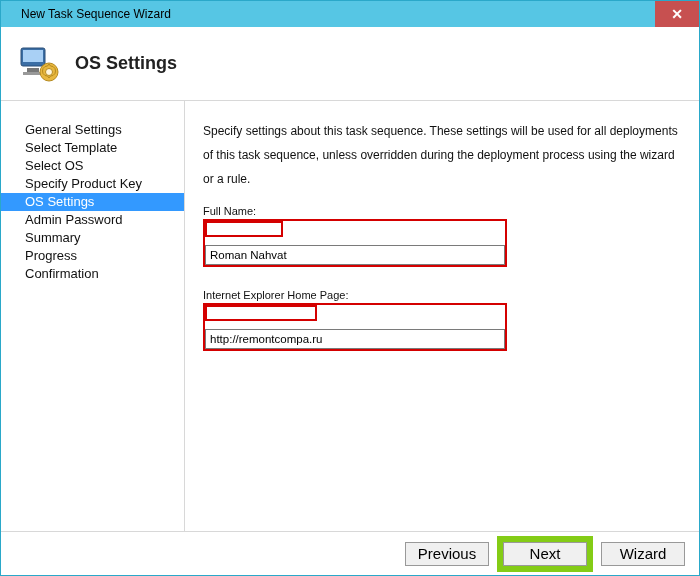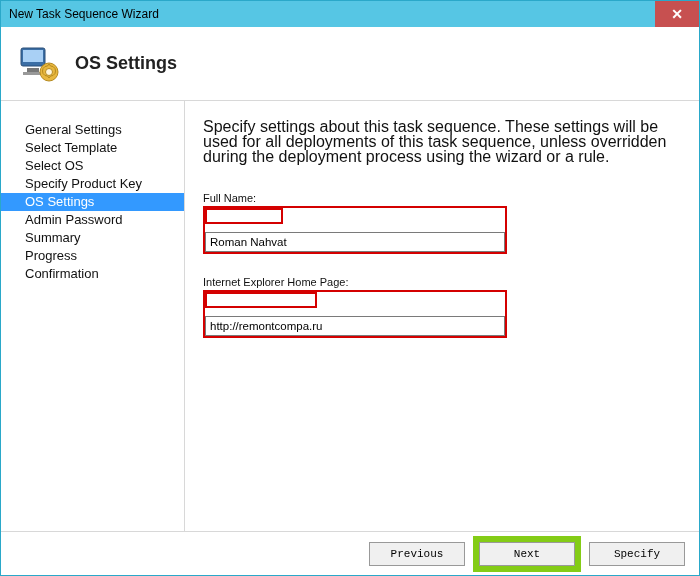--- a/index.html
+++ b/index.html
@@ -12,21 +12,21 @@
     height: 576px;
     overflow: hidden;
     border: 1px solid #2aa8c9;
   }
   .titlebar {
     background: #56c6e4;
     height: 26px;
     display: flex;
     align-items: center;
     justify-content: space-between;
-    padding-left: 8px;
+    padding-left: 20px;
     color: #000;
     font-size: 12px;
     gap: 32px;
   }
   .closebtn {
     width: 44px;
     height: 26px;
     background: #c75050;
     display: flex;
     align-items: center;
@@ -69,24 +69,24 @@
   }
   .sidebar-item.selected {
     background: #3399ff;
     color: #fff;
   }
   .content {
     flex: 1;
     padding: 18px 16px 0 18px;
   }
   .intro {
-    font-size: 16px;
+    font-size: 12px;
     color: #111;
-    line-height: 15px;
-    margin-bottom: 28px;
+    line-height: 24px;
+    margin-bottom: 14px;
   }
   .field-label {
     font-size: 11px;
     color: #111;
     margin-bottom: 2px;
   }
   .field-input {
     width: 300px;
     height: 20px;
     border: 1px solid #7a7a7a;
@@ -127,26 +127,26 @@
   .footer {
     height: 44px;
     border-top: 1px solid #d8d8d8;
     display: flex;
     align-items: center;
     justify-content: flex-end;
     gap: 8px;
     padding: 0 14px;
   }
   .btn {
-    width: 96px;
+    width: 84px;
     height: 24px;
     border: 1px solid #999;
     background: #f0f0f0;
-    font-size: 11px;
-    font-family: Liberation Mono, monospace;
+    font-size: 15px;
+    font-family: Liberation Sans, sans-serif;
     cursor: pointer;
   }
   .btn-wrap-hl {
     border: 6px solid #84cc16;
     display: inline-block;
     line-height: 0;
   }
 </style>
 </head>
 <body>
@@ -212,14 +212,14 @@
       </div>
     </div>
   </div>
 </div>
 
 <div class="footer">
   <button class="btn">Previous</button>
   <span class="btn-wrap-hl">
     <button class="btn">Next</button>
   </span>
-  <button class="btn">Specify</button>
+  <button class="btn">Wizard</button>
 </div>
 
 </body></html>

